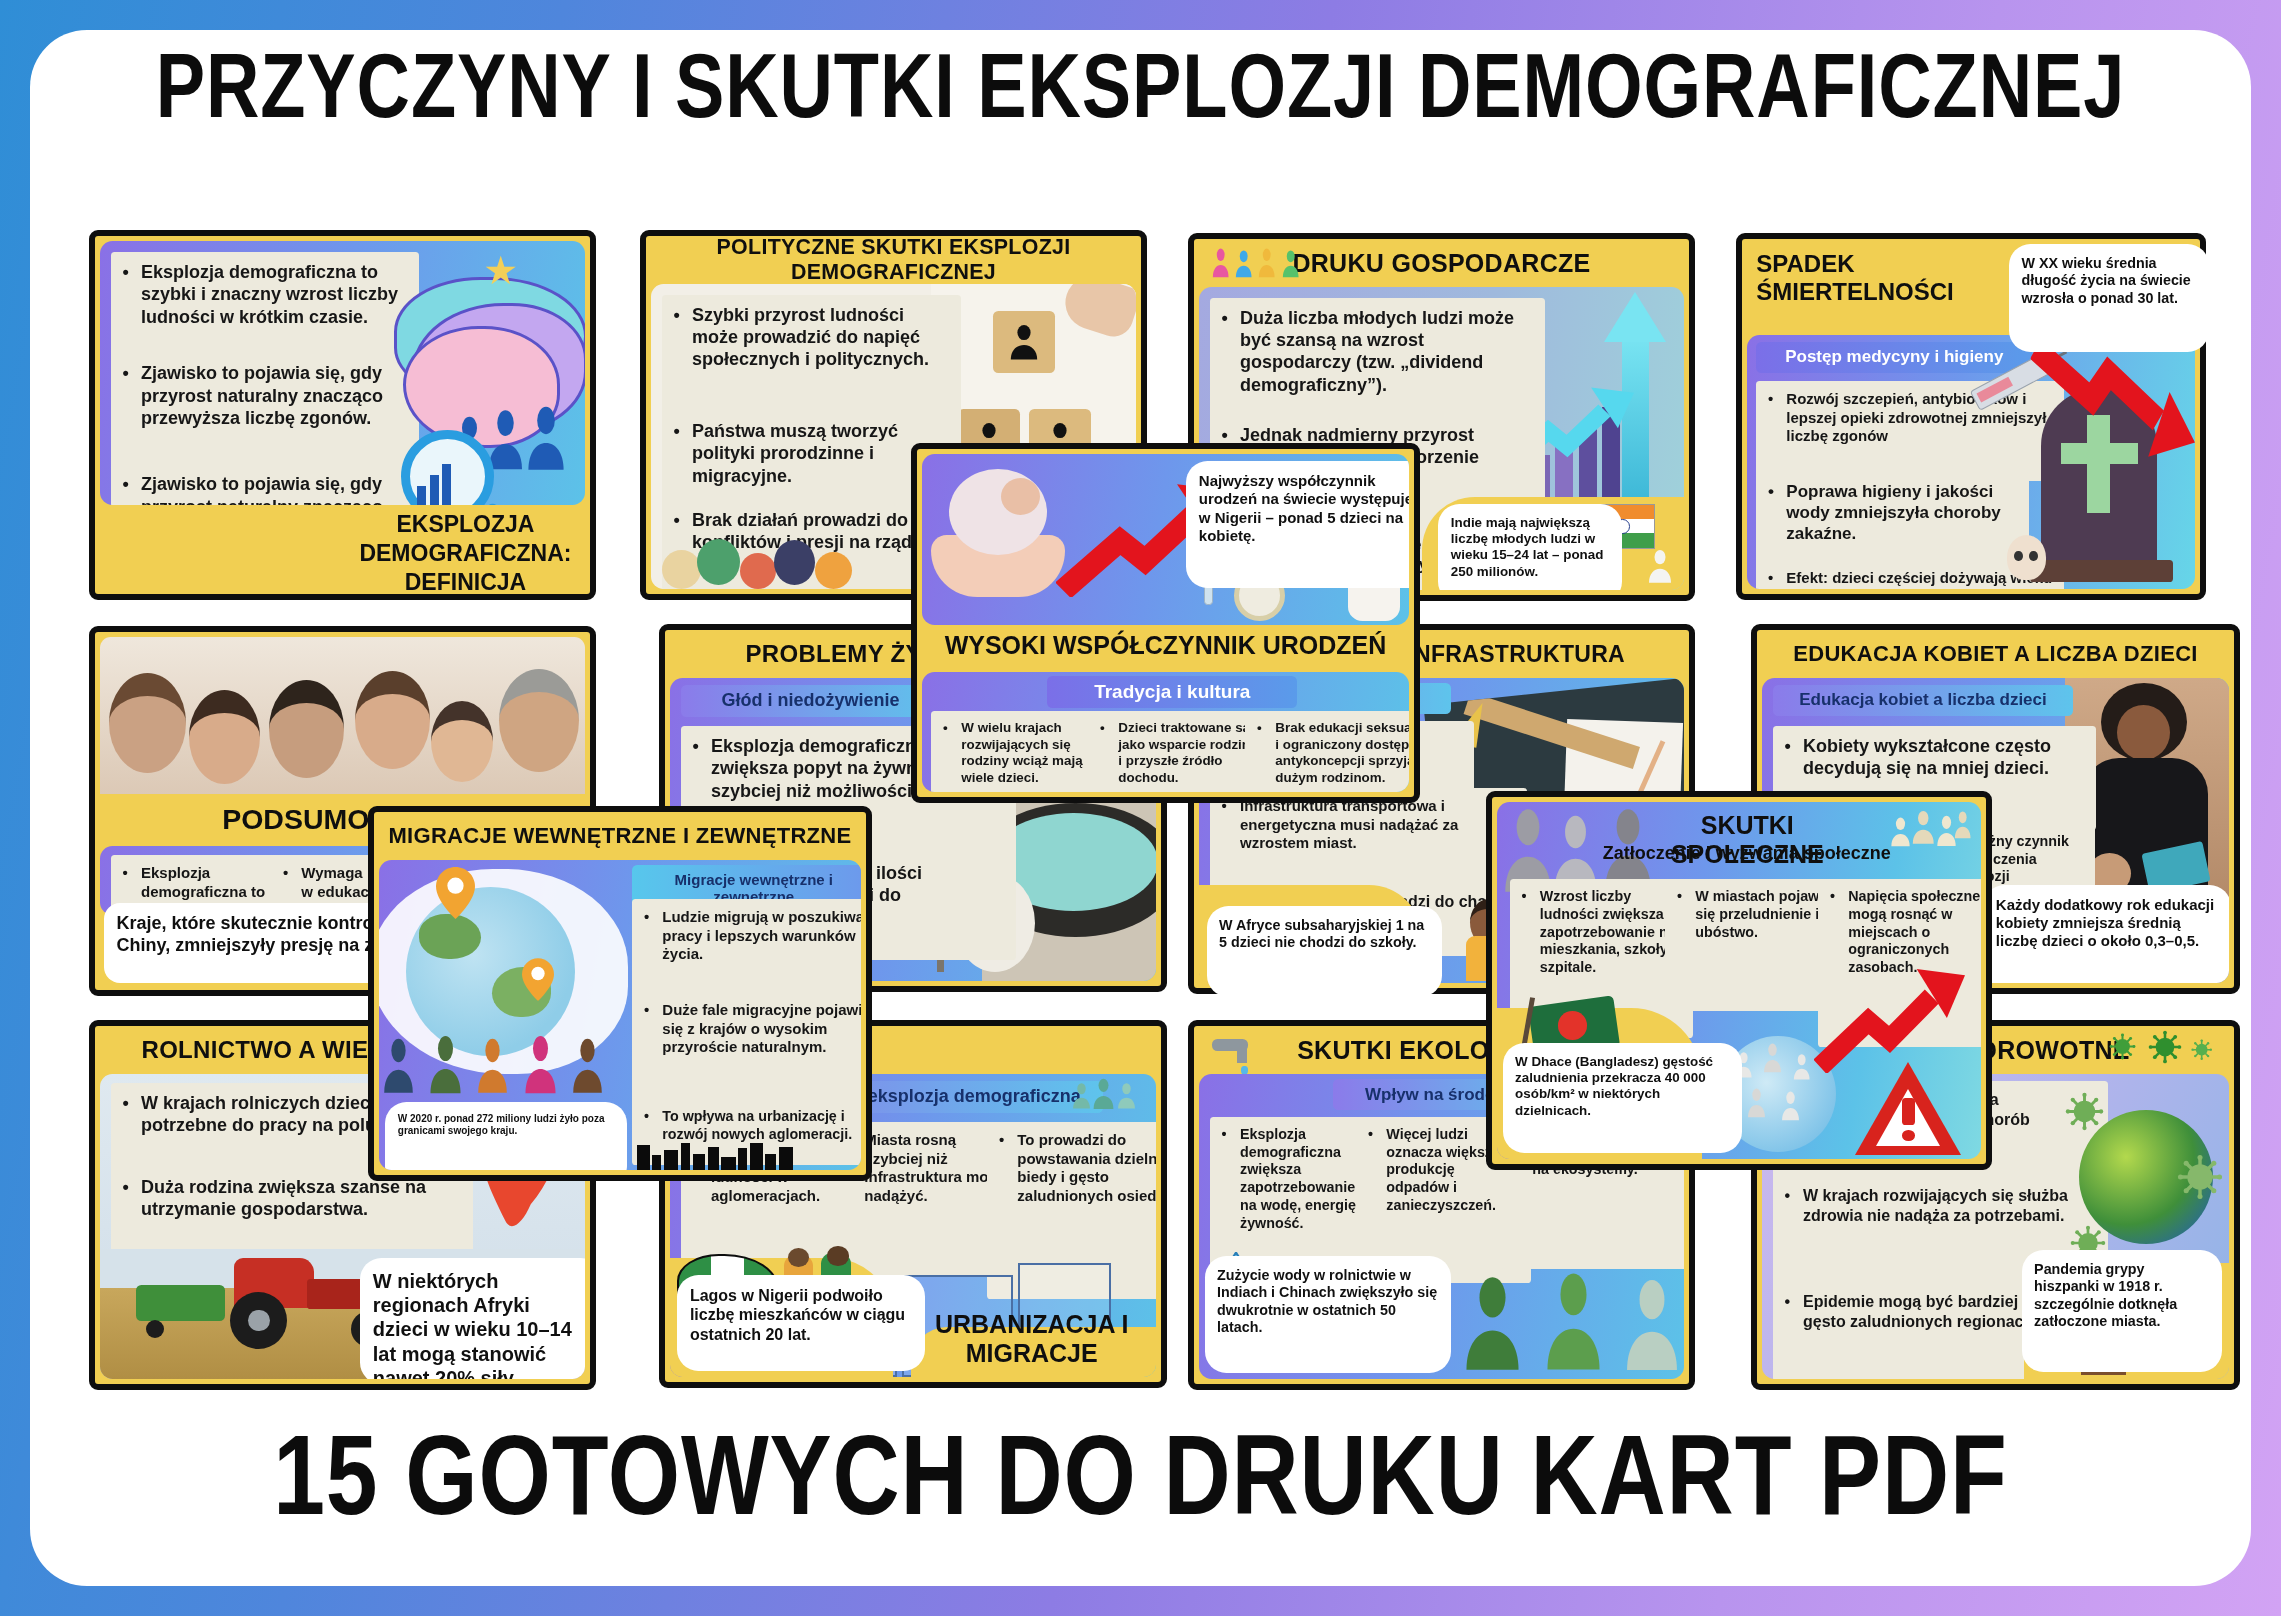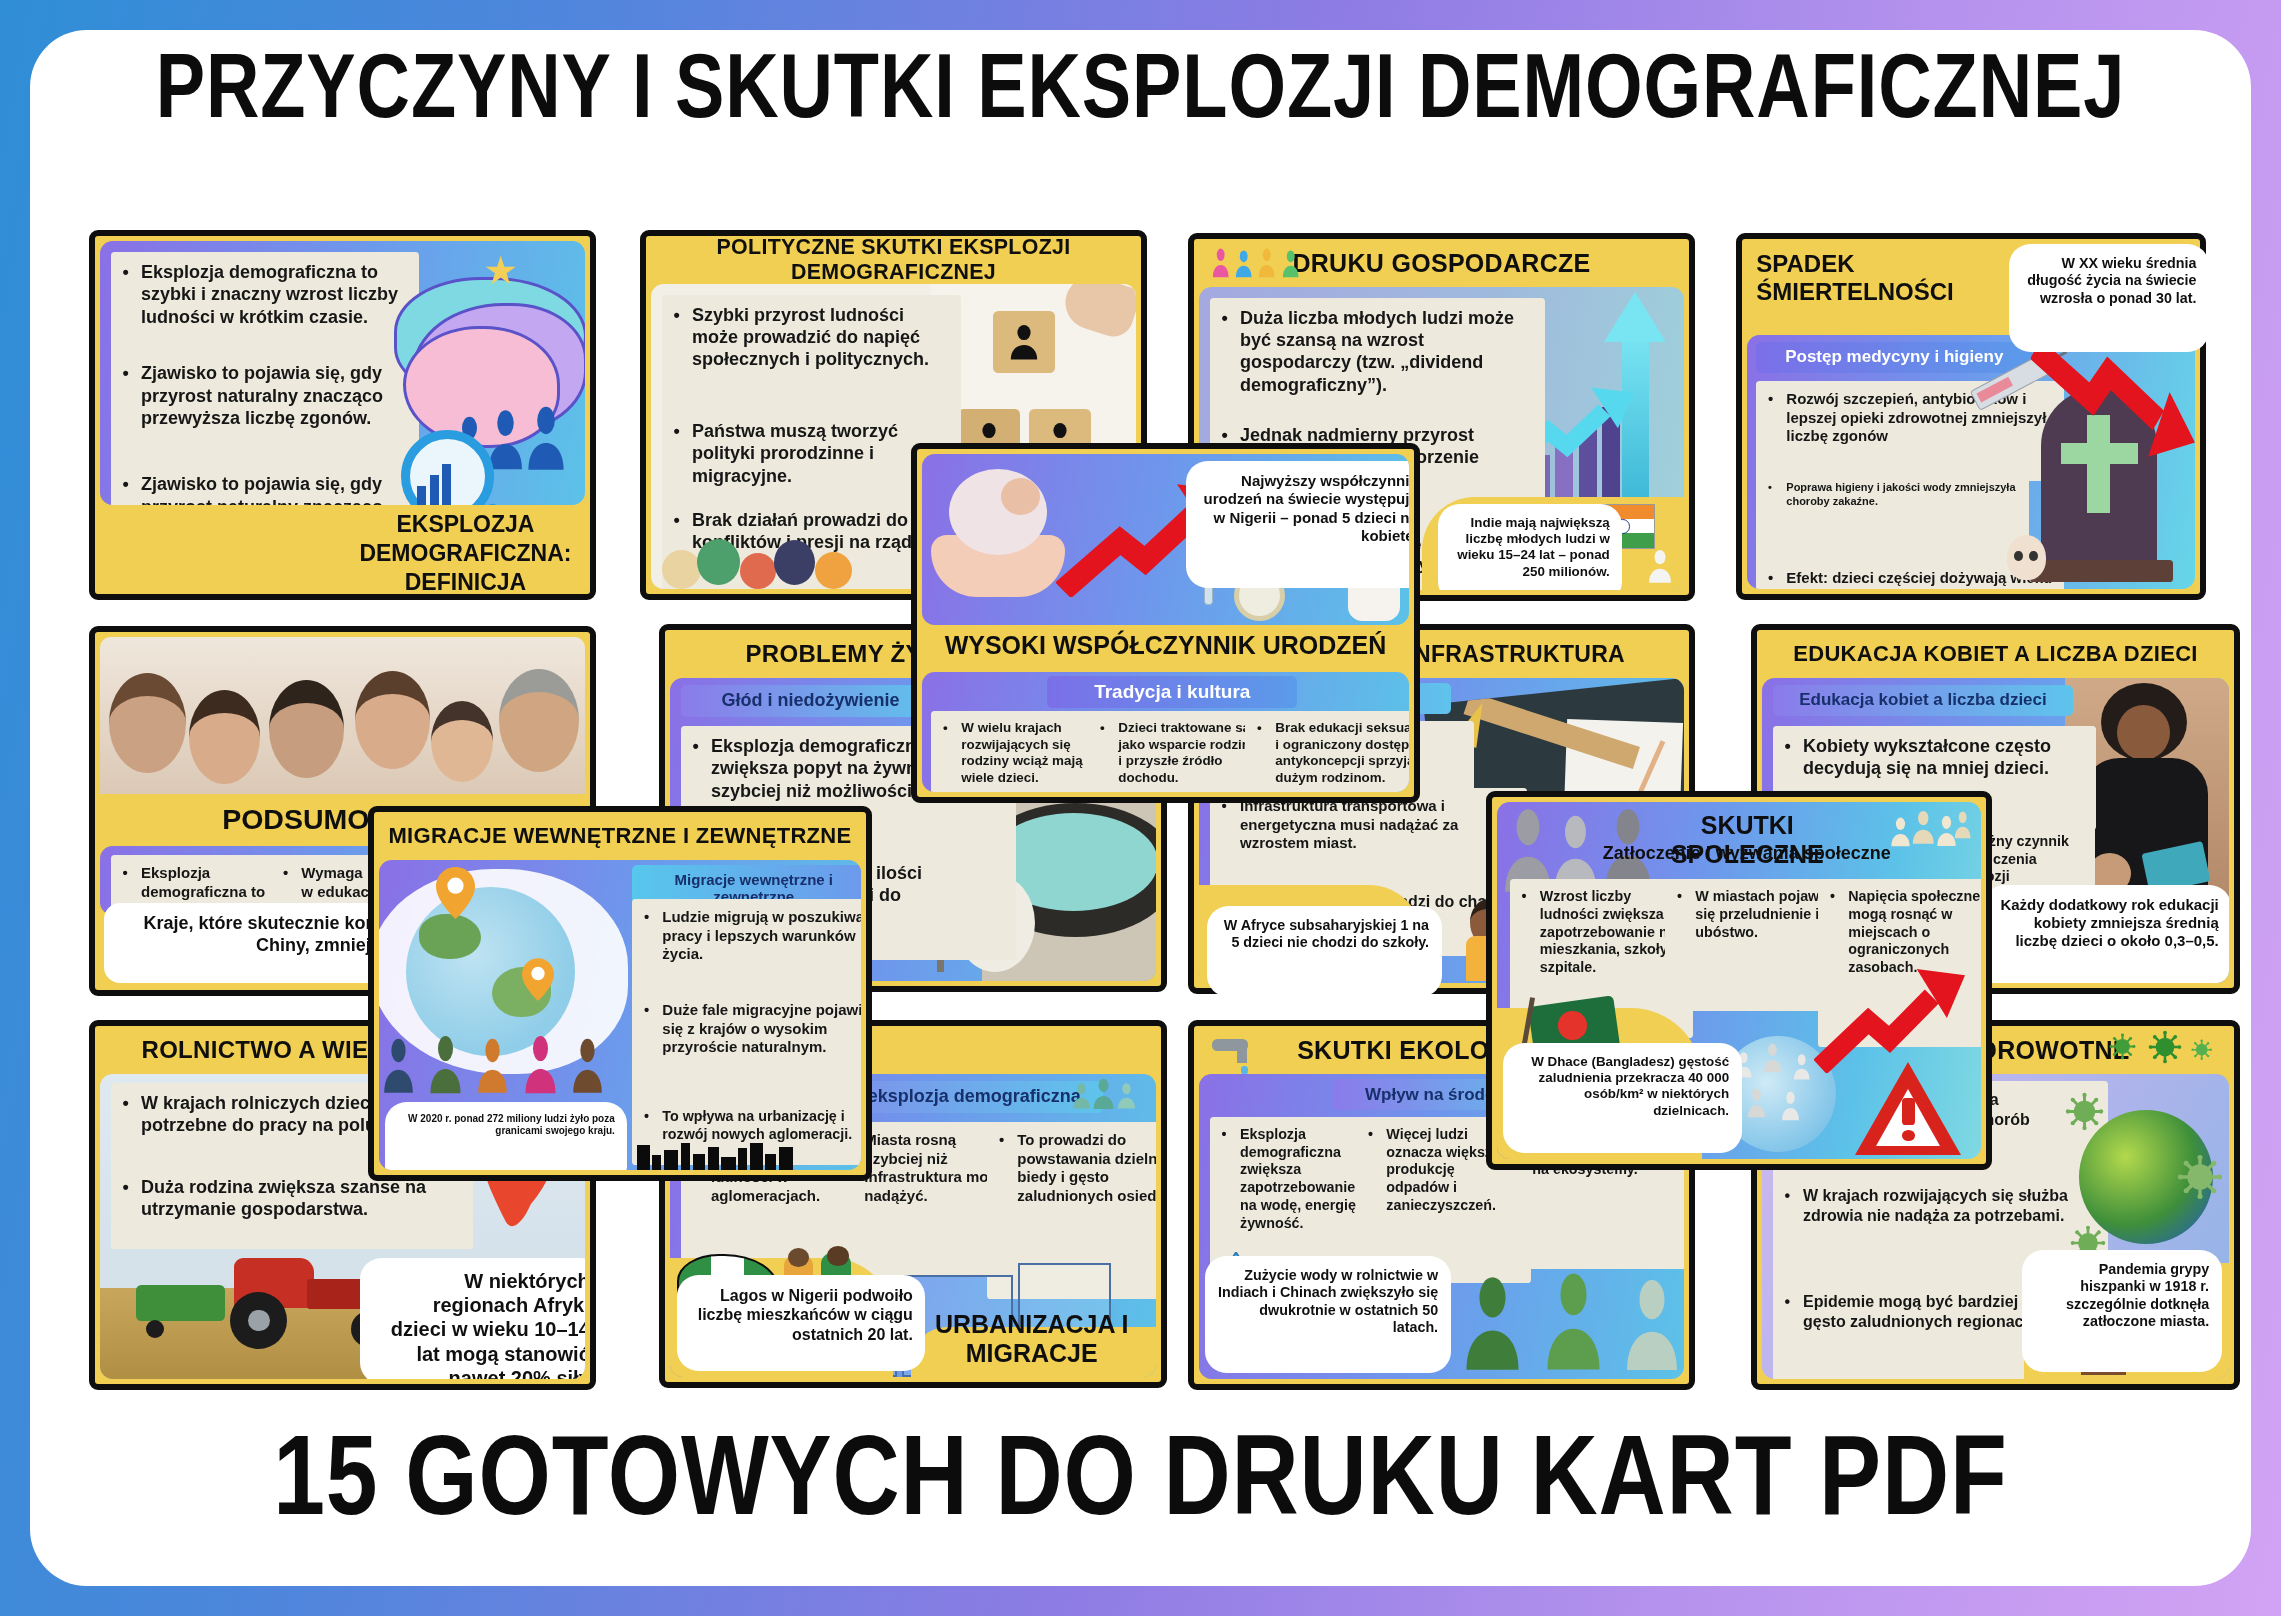--- a/index.html
+++ b/index.html
@@ -21,21 +21,21 @@
     font-weight:900;font-size:23px;color:#0f0f0f;text-align:center;letter-spacing:0.3px;}
   .body{position:absolute;left:5.3px;right:5.3px;bottom:5.3px;top:48px;border-radius:12.5px;overflow:hidden;
     background:linear-gradient(100deg,#8a70e6 0%,#6e97ec 48%,#5cc2e8 100%);}
   .tbox{position:absolute;background:#edeadd;border-radius:3.6px;color:#161616;font-weight:bold;
     font-size:18px;line-height:1.24;padding:9px 10.7px 9px 30px;overflow:hidden;}
   .tbox::before{content:"•";position:absolute;left:11.6px;top:9px;}
   .sub{position:absolute;font-weight:bold;font-size:18px;text-align:center;color:#17306b;
     background:linear-gradient(90deg,#8b7bea,#5ec4ec);border-radius:5.3px;padding:5.3px 9px;overflow:hidden;}
   .sub.light{color:#ffffff;background:linear-gradient(90deg,#7b6fe8,#5a9bea);}
   .note{position:absolute;background:#ffffff;border-radius:21.4px;font-weight:bold;font-size:17px;
-    text-align:right;color:#101010;padding:10.7px 12.5px;line-height:1.22;overflow:hidden;z-index:3;}
+    text-align:left;color:#101010;padding:10.7px 12.5px;line-height:1.22;overflow:hidden;z-index:3;}
   .art{position:absolute;}
   .blob{position:absolute;background:#f1cf52;}
   .photo{position:absolute;overflow:hidden;}
   .skyline i{display:inline-block;background:#0b0b0b;vertical-align:bottom;margin-right:2.7px;}
   .bigtitle{position:absolute;font-weight:900;color:#0f0f0f;text-align:center;}
 </style>
 </head>
 <body>
 
 <div class="canvas"></div>
@@ -171,21 +171,21 @@
         </svg></span>
   </div>
 </div>
 
 <div class="card" id="c4" style="left:1736px;top:233px;width:458px;height:355px;">
   <div class="bigtitle" style="left:14.3px;top:10.7px;width:294px;font-size:24px;text-align:left;">SPADEK ŚMIERTELNOŚCI</div>
   <div class="note" style="left:267px;top:5.3px;width:175px;height:86px;font-size:14.3px;">W XX wieku średnia długość życia na świecie wzrosła o ponad 30 lat.</div>
   <div class="body" style="top:96px;background:linear-gradient(100deg,#8a70e6 0%,#6e97ec 45%,#66d6e8 100%);">
     <div class="sub light" style="left:9px;top:7.1px;width:258px;font-size:17px;">Postęp medycyny i higieny</div>
     <div class="tbox" style="left:9px;top:46px;width:267px;height:82px;font-size:15px;">Rozwój szczepień, antybiotyków i lepszej opieki zdrowotnej zmniejszył liczbę zgonów</div>
-    <div class="tbox" style="left:9px;top:137px;width:232px;height:78px;font-size:11px;">Poprawa higieny i jakości wody zmniejszyła choroby zakaźne.</div>
+    <div class="tbox" style="left:9px;top:137px;width:232px;height:78px;font-size:17px;">Poprawa higieny i jakości wody zmniejszyła choroby zakaźne.</div>
     <div class="tbox" style="left:9px;top:225px;width:267px;height:78px;font-size:15px;">Efekt: dzieci częściej dożywają wieku dorosłego, co napędza przyrost naturalny.</div>
     <div class="art" style="left:294px;top:53px;width:116px;height:178px;background:#4e3b52;border-radius:58px 58px 5.3px 5.3px;">
       <span style="position:absolute;left:46px;top:27px;width:23px;height:98px;background:#9cd6a0;"></span>
       <span style="position:absolute;left:19.6px;top:55px;width:77px;height:21.4px;background:#9cd6a0;"></span>
     </div>
     <div class="art" style="left:283px;bottom:7.1px;width:143px;height:21.4px;background:#5d4037;border-radius:3.6px;"></div>
     <div class="art" style="left:260px;bottom:9px;width:39px;height:45px;background:#efe0cf;border-radius:50% 50% 45% 45%;">
       <span style="position:absolute;left:7.1px;top:16px;width:9px;height:10.7px;background:#333;border-radius:50%;"></span>
       <span style="position:absolute;left:22px;top:16px;width:9px;height:10.7px;background:#333;border-radius:50%;"></span>
     </div>

